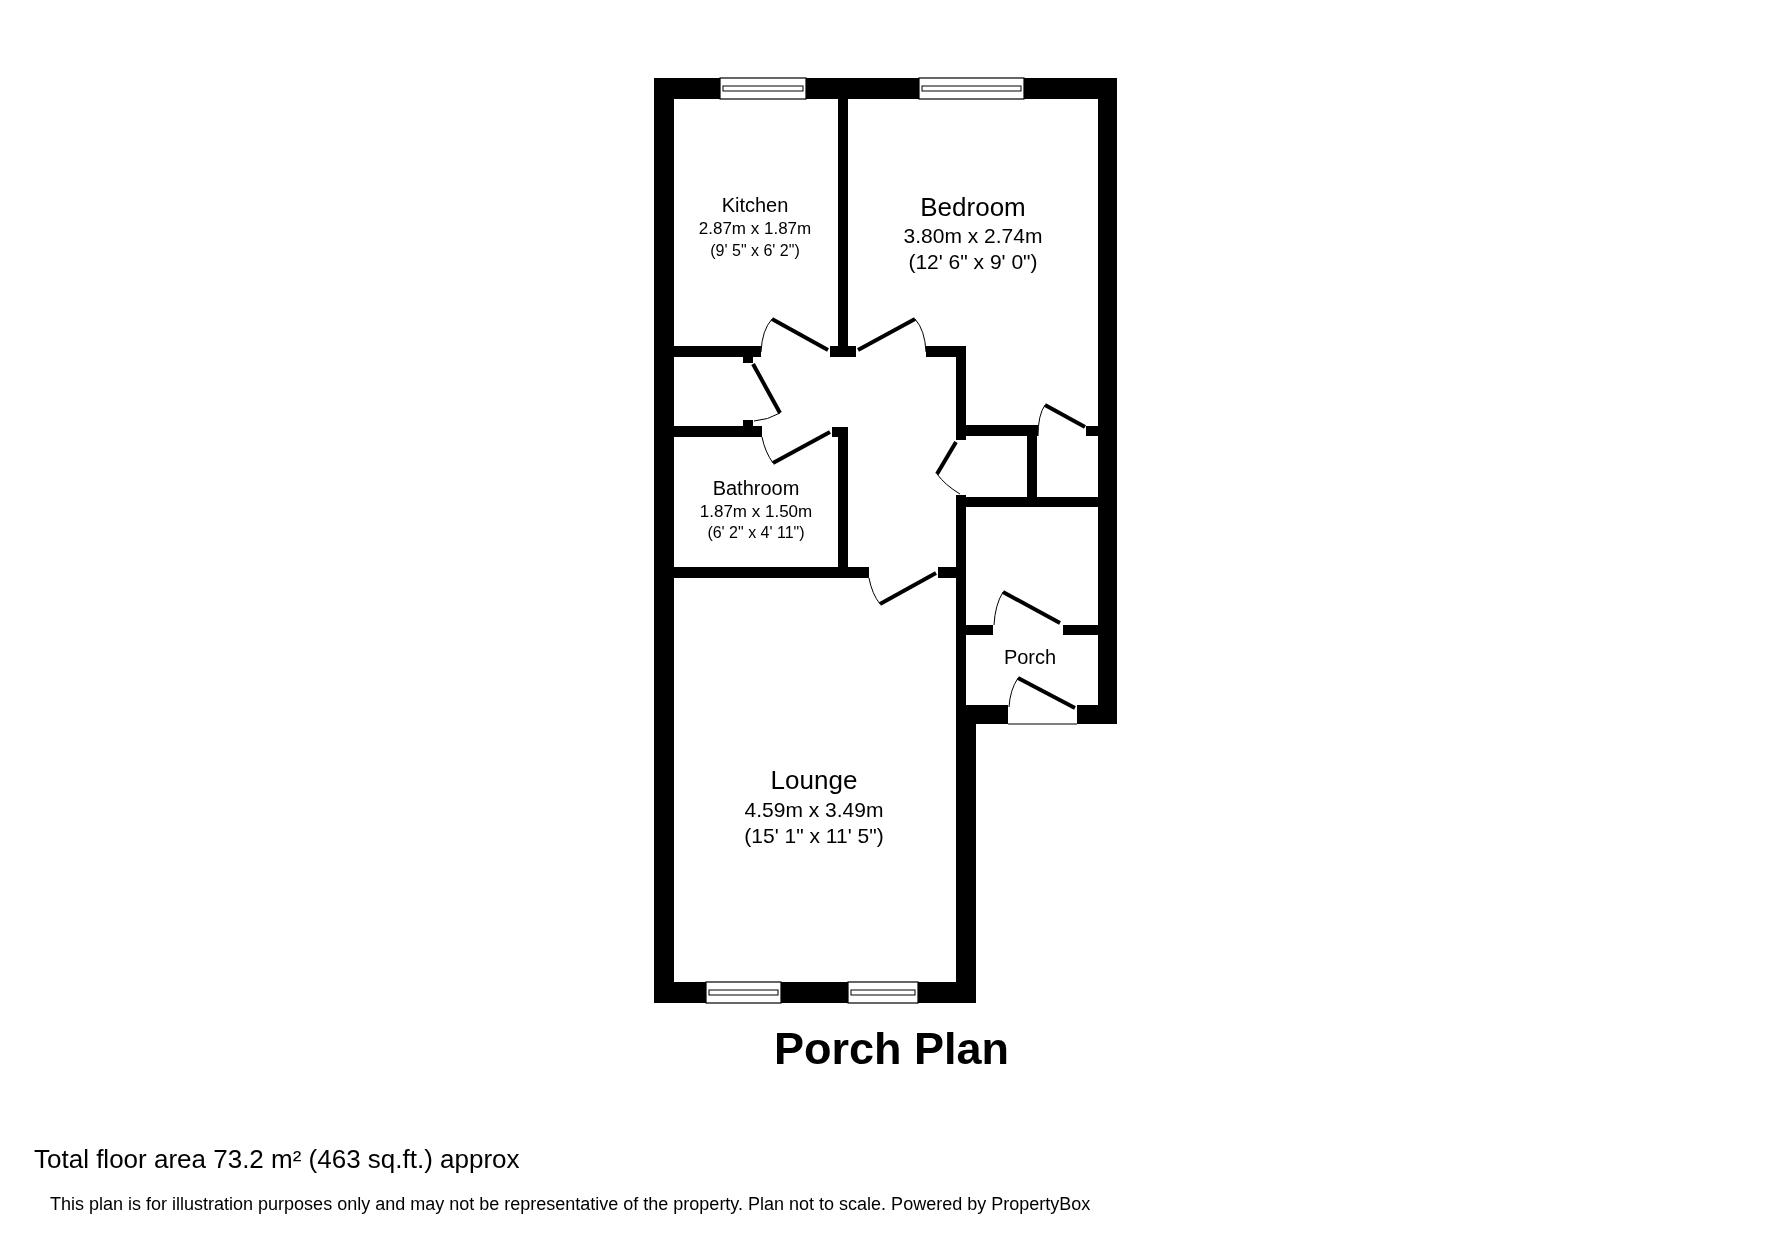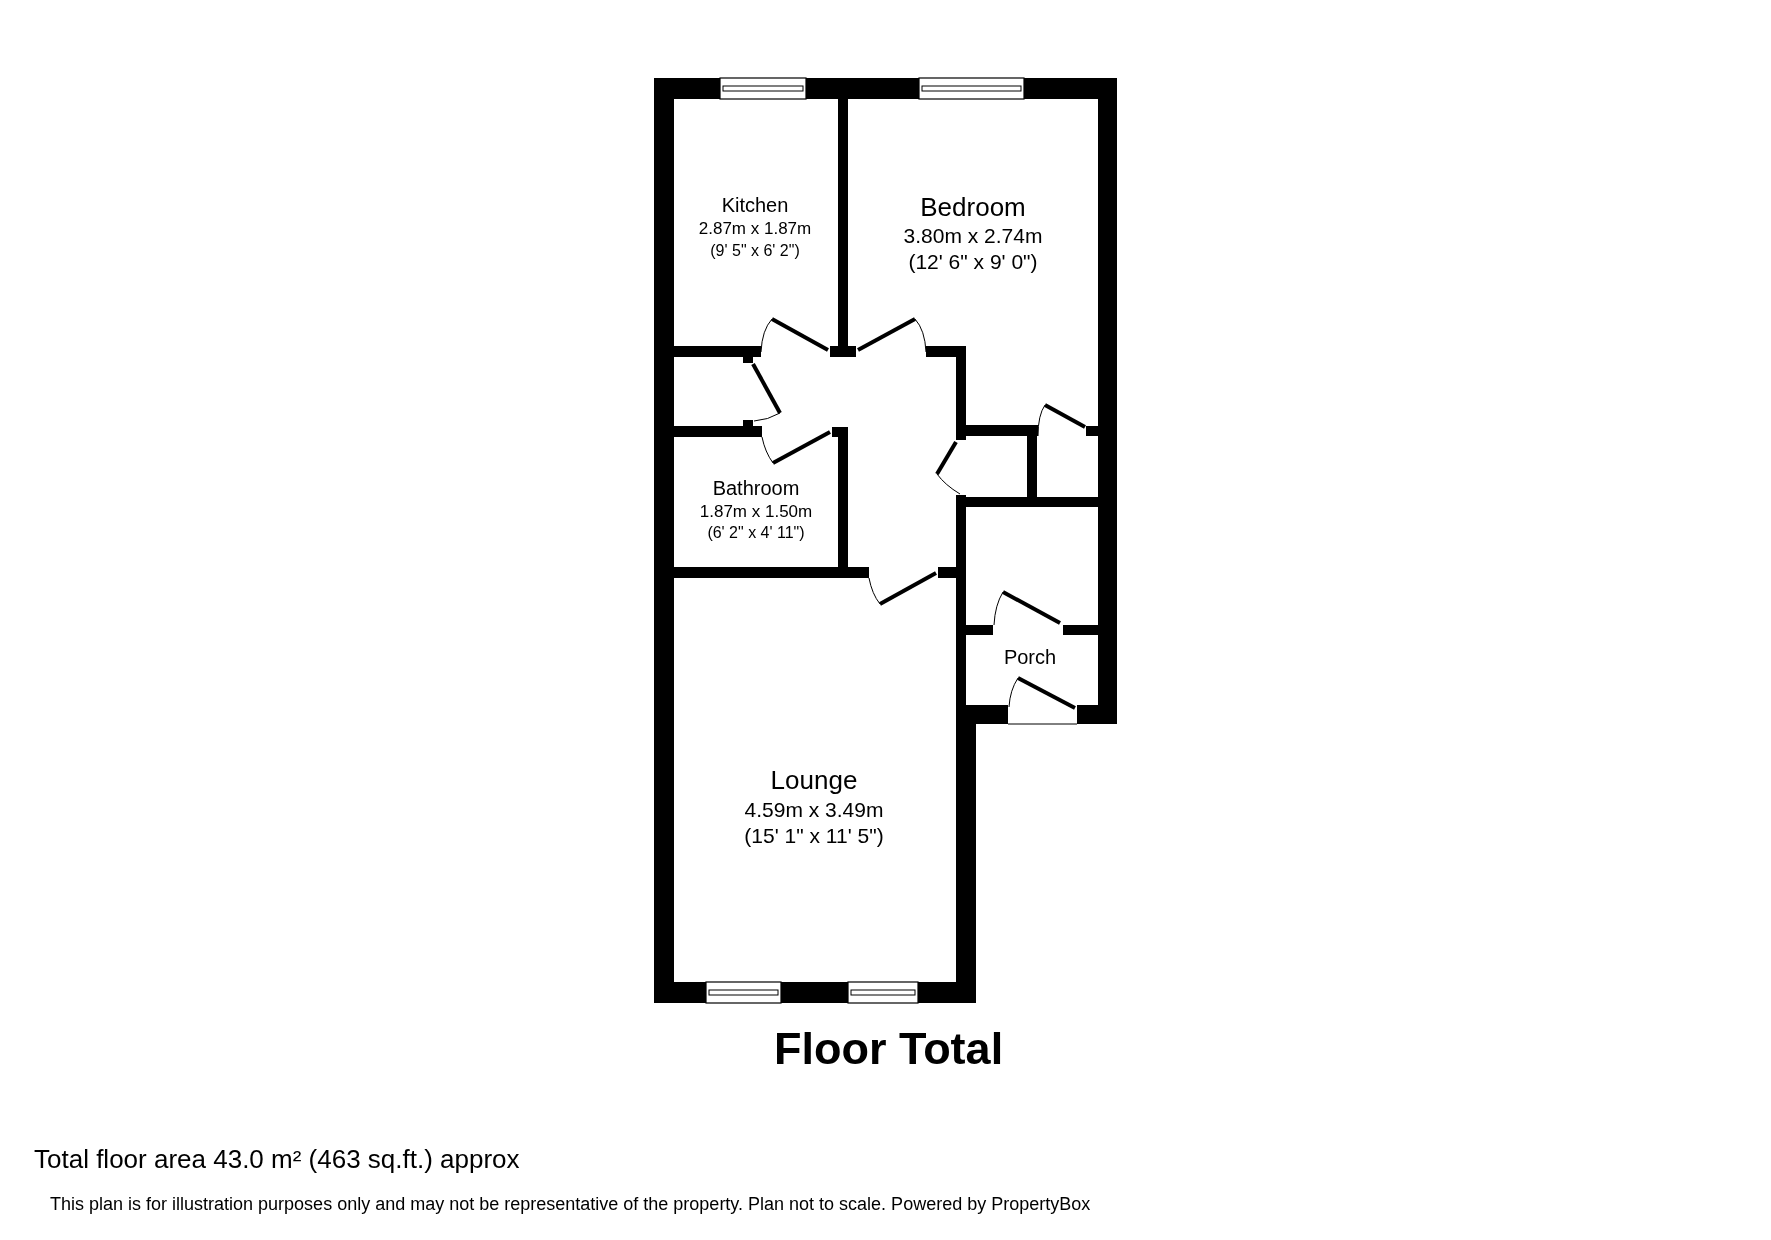--- a/index.html
+++ b/index.html
@@ -203,17 +203,17 @@
     <text class="room-name" x="1030" y="664" font-size="20">Porch</text>
   </g>
   <g>
     <text class="room-name" x="814" y="789" font-size="26">Lounge</text>
     <text class="room-dim" x="814" y="817" font-size="21">4.59m x 3.49m</text>
     <text class="room-dim" x="814" y="843" font-size="21">(15' 1" x 11' 5")</text>
   </g>
 </svg>
 
 <h1 class="plan-title">
-  <span>Floor Total</span>
+  <span>Porch Plan</span>
 </h1>
 
-<div class="total-area">Total floor area 43.0 m² (463 sq.ft.) approx</div>
+<div class="total-area">Total floor area 73.2 m² (463 sq.ft.) approx</div>
 <div class="disclaimer">This plan is for illustration purposes only and may not be representative of the property. Plan not to scale. Powered by PropertyBox</div>
 
 </body></html>

